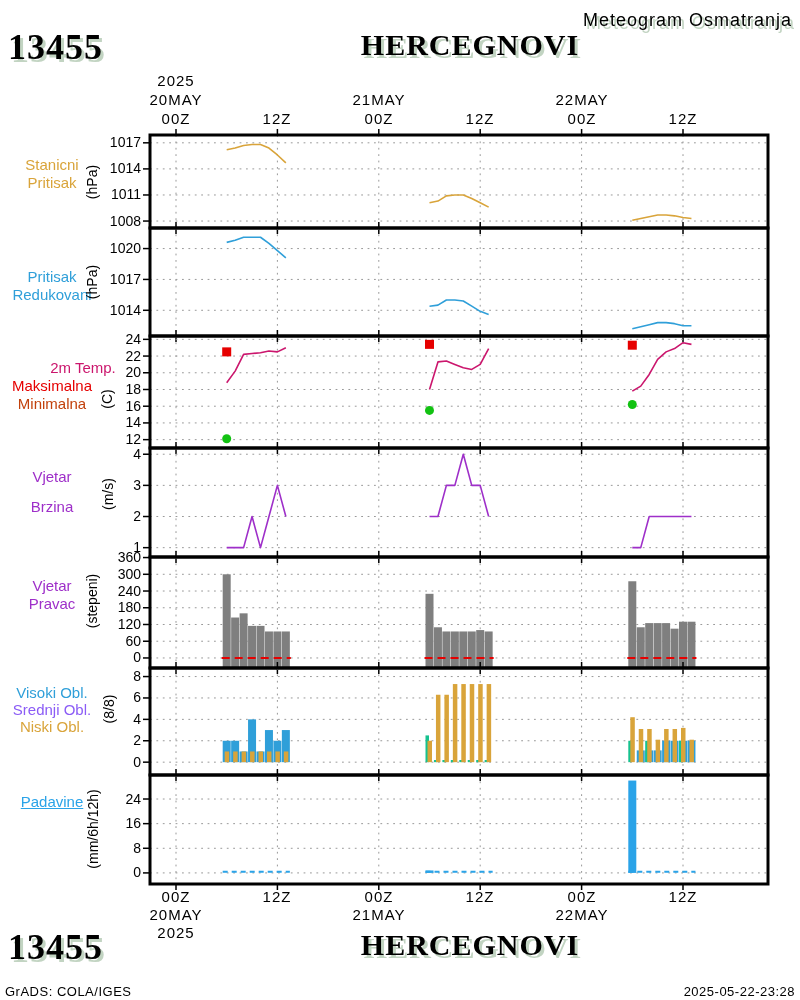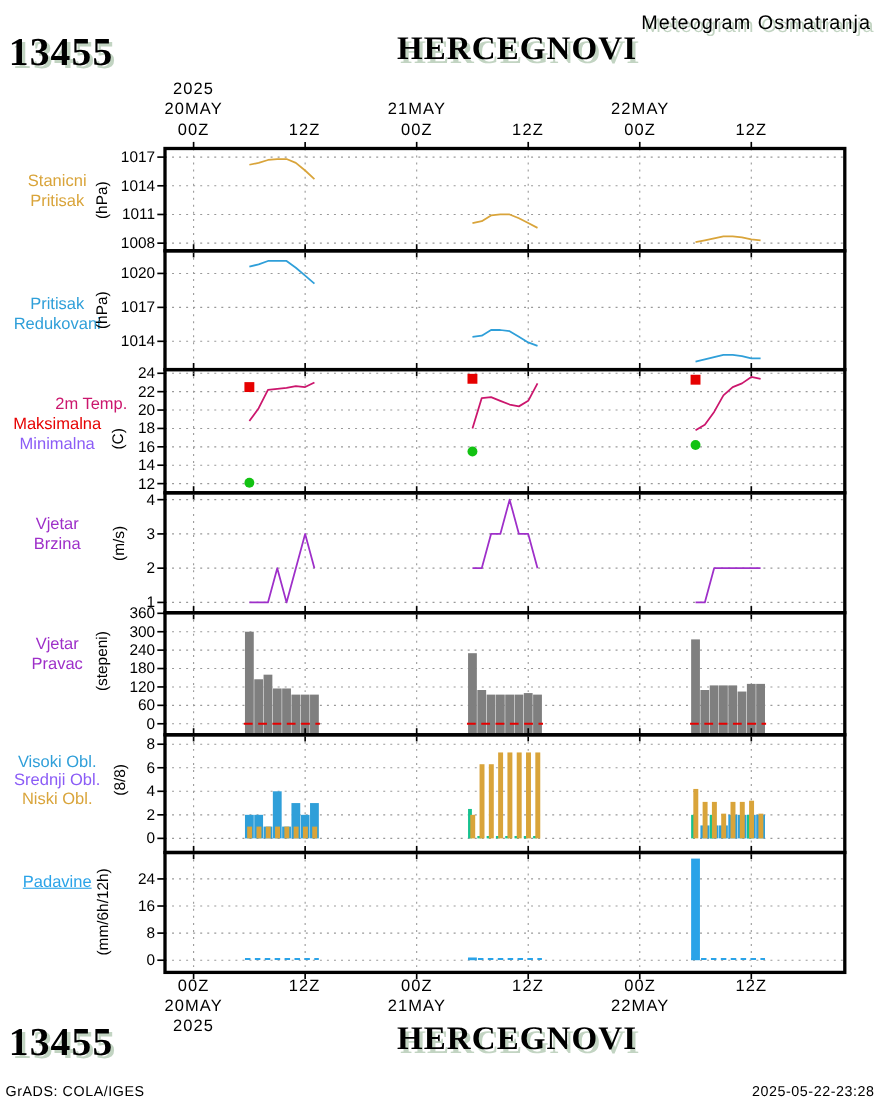--- a/index.html
+++ b/index.html
@@ -8,21 +8,21 @@
   .abs{position:absolute;}
   .big{font-family:"Liberation Serif",serif;font-weight:bold;letter-spacing:1px;}
   .shadowed{text-shadow:3px 3px 0 #c2d4c2;}
   .axis{font-size:15px;letter-spacing:1px;white-space:nowrap;}
   .ctr{text-align:center;}
   .plabel{position:absolute;left:0;width:104px;text-align:center;
           font-size:15px;line-height:17px;white-space:nowrap;}
   .unit{position:absolute;width:140px;height:18px;text-align:center;font-size:14px;
         transform:rotate(-90deg);transform-origin:center center;white-space:nowrap;}
   .c-orange{color:#d9a43a;} .c-blue{color:#2f9fd9;} .c-magenta{color:#cb166d;}
-  .c-red{color:#e60000;}   .c-green{color:#8b5cf6;} .c-purple{color:#9e2fc9;}
+  .c-red{color:#e60000;}   .c-green{color:#c2410c;} .c-purple{color:#9e2fc9;}
   .c-teal{color:#8b5cf6;}  .c-lightblue{color:#2aa3e8;text-decoration:underline;}
   .footer{font-size:13px;letter-spacing:0.5px;}
   svg text{font-family:"Liberation Sans",sans-serif;}
 </style>
 </head>
 <body>
 
 <div class="page">
 
   <div class="abs big shadowed" style="left:8px;top:26px;font-size:36px;">13455</div>
@@ -44,21 +44,21 @@
   <div class="plabel c-orange" style="top:174px;">Pritisak</div>
 
   <div class="plabel c-blue" style="top:238px;margin-top:48px;">Redukovani</div>
   <div class="plabel c-blue" style="top:268px;">Pritisak</div>
 
   <div class="plabel c-magenta" style="top:359px;padding-left:31px;">2m Temp.</div>
   <div class="plabel c-red" style="top:377px;">Maksimalna</div>
   <div class="plabel c-green" style="top:395px;">Minimalna</div>
 
   <div class="plabel c-purple" style="top:468px;">Vjetar</div>
-  <div class="plabel c-purple" style="top:486px;">Brzina</div>
+  <div class="plabel c-purple" style="top:498px;">Brzina</div>
 
   <div class="plabel c-purple" style="top:577px;">Vjetar</div>
   <div class="plabel c-purple" style="top:595px;">Pravac</div>
 
   <div class="plabel c-blue" style="top:684px;">Visoki Obl.</div>
   <div class="plabel c-teal" style="top:701px;">Srednji Obl.</div>
   <div class="plabel c-orange" style="top:718px;">Niski Obl.</div>
 
   <div class="plabel c-lightblue" style="top:793px;">Padavine</div>
 

